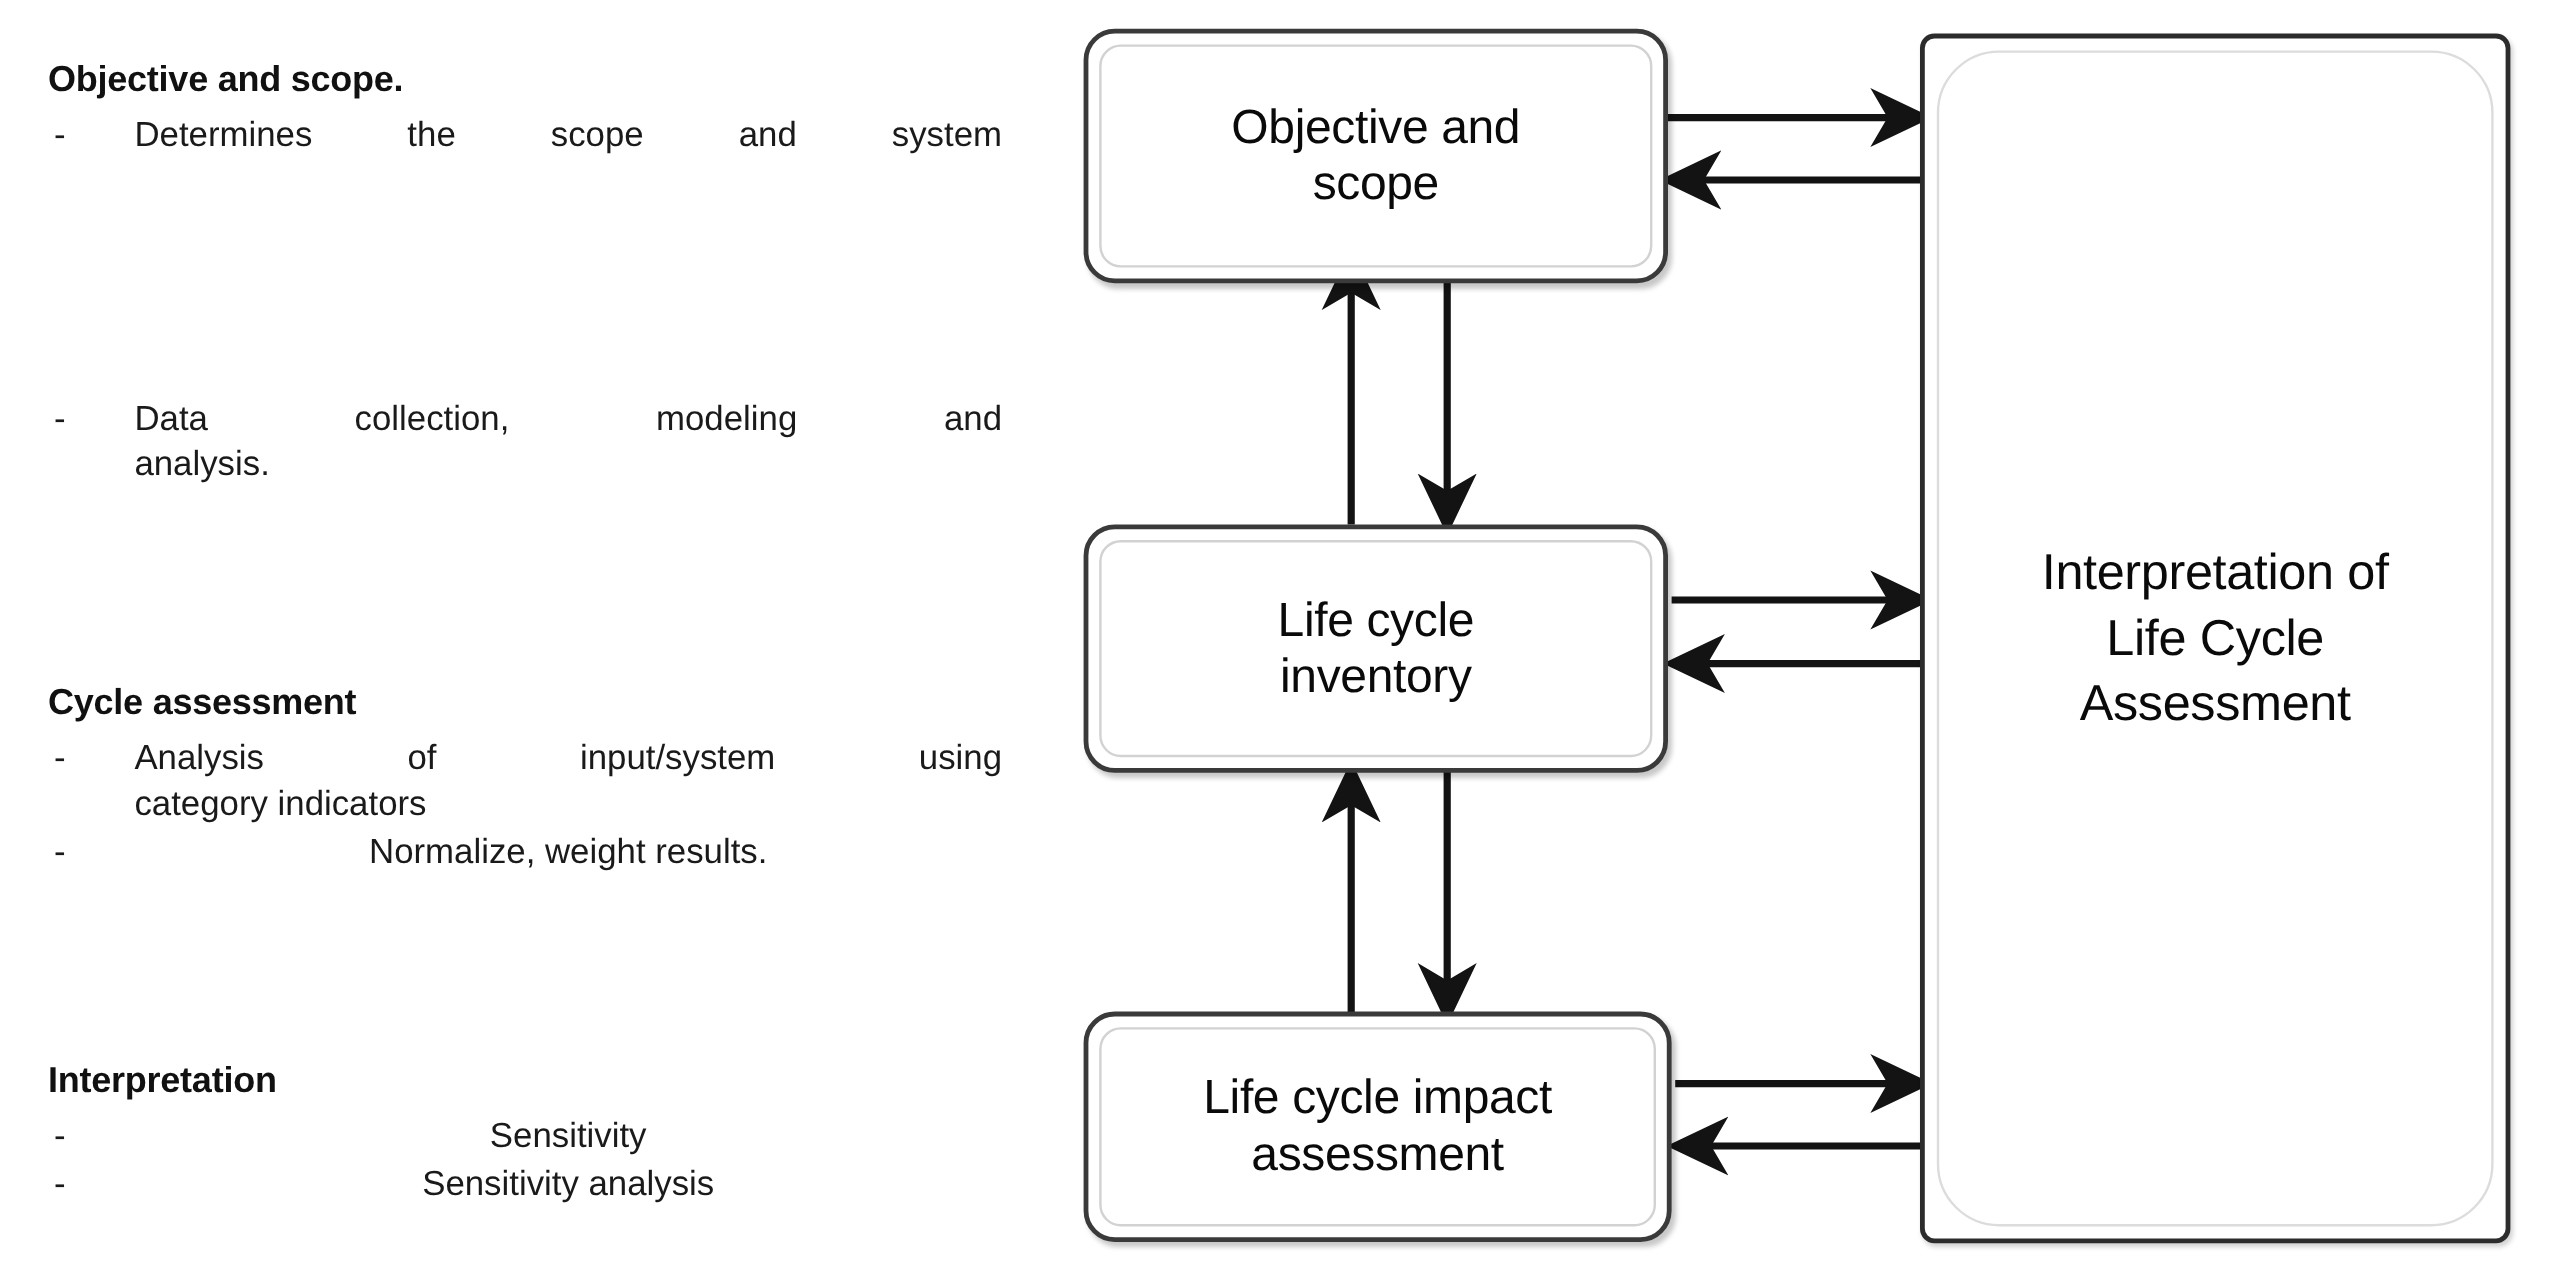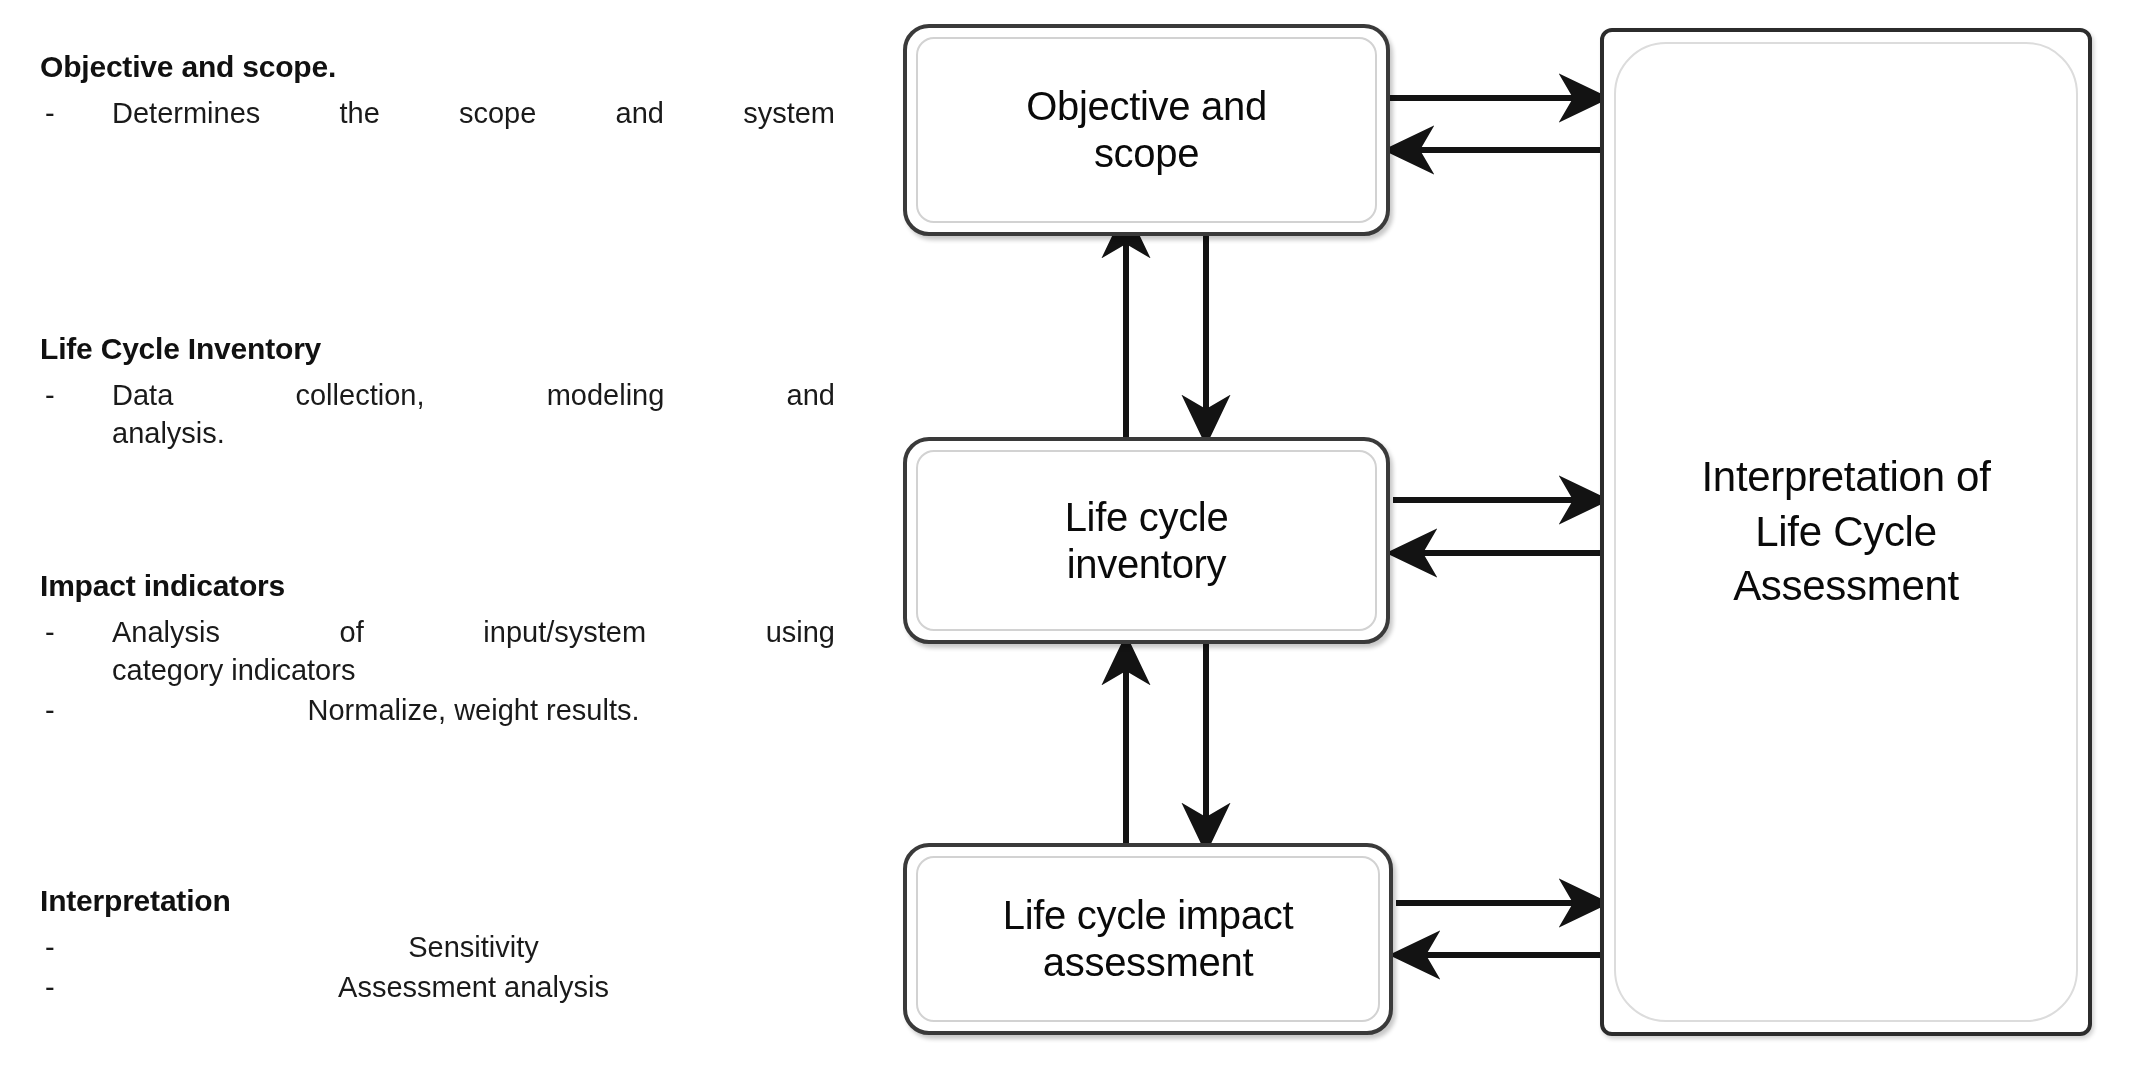--- a/index.html
+++ b/index.html
@@ -189,34 +189,33 @@
         <li class="bullet">
           <span class="dash">-</span>
           <span class="btext">
             <span style="display: block; text-align: justify; text-align-last: justify;">Determines the scope and system</span>
           </span>
         </li>
       </ul>
     </div>
 
     <div class="section sec-inventory">
-      <div class="sec-title">Life Cycle Inventory</div>
       <ul class="bullet-list">
         <li class="bullet">
           <span class="dash">-</span>
           <span class="btext">
             <span style="display: block; text-align: justify; text-align-last: justify;">Data collection, modeling and</span>
             <span class="lastline">analysis.</span>
           </span>
         </li>
       </ul>
     </div>
 
     <div class="section sec-impact">
-      <div class="sec-title">Impact indicators</div>
+      <div class="sec-title">Cycle assessment</div>
       <ul class="bullet-list">
         <li class="bullet">
           <span class="dash">-</span>
           <span class="btext">
             <span style="display: block; text-align: justify; text-align-last: justify;">Analysis of input/system using</span>
             <span class="lastline">category indicators</span>
           </span>
         </li>
         <li class="bullet no-justify">
           <span class="dash">-</span>
@@ -227,21 +226,21 @@
 
     <div class="section sec-interpretation">
       <div class="sec-title">Interpretation</div>
       <ul class="bullet-list">
         <li class="bullet no-justify">
           <span class="dash">-</span>
           <span class="btext">Sensitivity</span>
         </li>
         <li class="bullet no-justify">
           <span class="dash">-</span>
-          <span class="btext">Assessment analysis</span>
+          <span class="btext">Sensitivity analysis</span>
         </li>
       </ul>
     </div>
 
   </div>
 
   <div class="diagram">
 
     <svg class="arrow-layer" width="2130" height="1065" viewBox="0 0 2130 1065" xmlns="http://www.w3.org/2000/svg">
       <defs>

